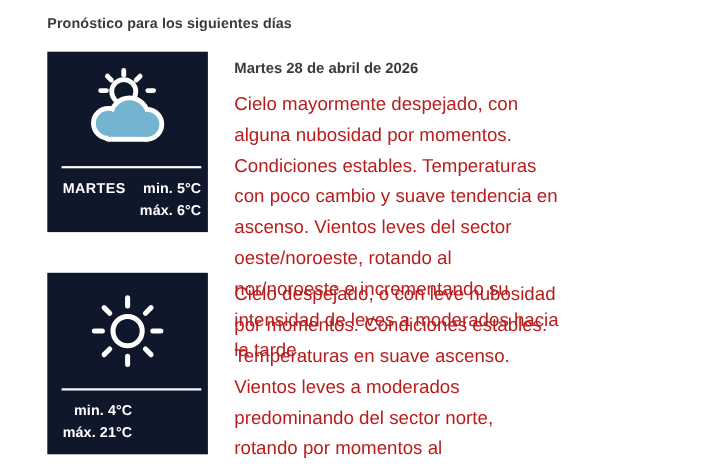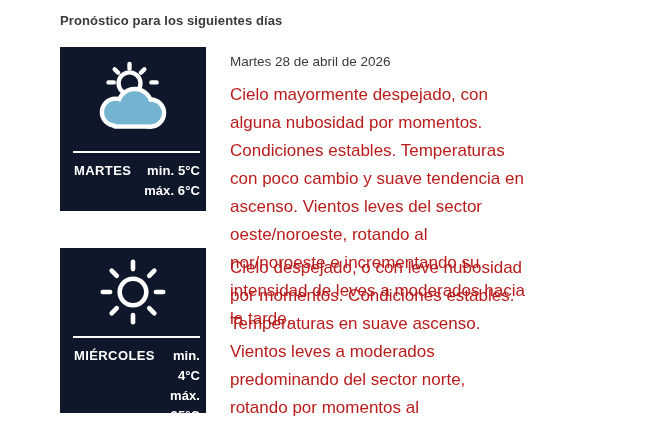--- a/index.html
+++ b/index.html
@@ -5,22 +5,21 @@
   * { margin: 0; padding: 0; box-sizing: border-box; }
   html, body { background: #ffffff; }
   body {
     width: 648px;
     height: 425px;
     font-family: "Liberation Sans", "DejaVu Sans", sans-serif;
     color: #424242;
     overflow: hidden;
   }
   .page {
-    padding: 12px 0 0 28px;
-    margin-left: 32px;
+    padding: 12px 0 0 43px;
   }
   .page-title {
     font-size: 13px;
     font-weight: bold;
     color: #3a3a3a;
     letter-spacing: 0.1px;
     line-height: 17px;
   }
   .forecast-row {
     display: flex;
@@ -65,21 +64,21 @@
     text-align: right;
     line-height: 20px;
     letter-spacing: 0.1px;
   }
   .text-col {
     width: 296px;
     padding-top: 6px;
   }
   .day-title {
     font-size: 13.5px;
-    font-weight: normal;
+    font-weight: bold;
     color: #3a3a3a;
     line-height: 18px;
     margin-bottom: 10px;
   }
   .day-description {
     font-size: 17px;
     color: #b91c1c;
     line-height: 28px;
   }
 </style>
@@ -144,24 +143,23 @@
             <line x1="73" y1="48" x2="81" y2="48"></line>
             <line x1="24.7" y1="24.7" x2="30.3" y2="30.3"></line>
             <line x1="65.7" y1="65.7" x2="71.3" y2="71.3"></line>
             <line x1="71.3" y1="24.7" x2="65.7" y2="30.3"></line>
             <line x1="30.3" y1="65.7" x2="24.7" y2="71.3"></line>
           </g>
         </svg>
       </div>
       <div class="card-divider"></div>
       <div class="card-footer">
-        <span class="day-label">MIÉRCOLES</span>
         <span class="temps">
           <span>min. 4°C</span><br>
-          <span>máx. 25°C</span>
+          <span>máx. 21°C</span>
         </span>
       </div>
     </div>
     <div class="text-col">
       <p class="day-description">Cielo despejado, o con leve nubosidad por momentos. Condiciones estables. Temperaturas en suave ascenso. Vientos leves a moderados predominando del sector norte, rotando por momentos al oeste/noroeste.</p>
     </div>
   </div>
 
 </div>
 

